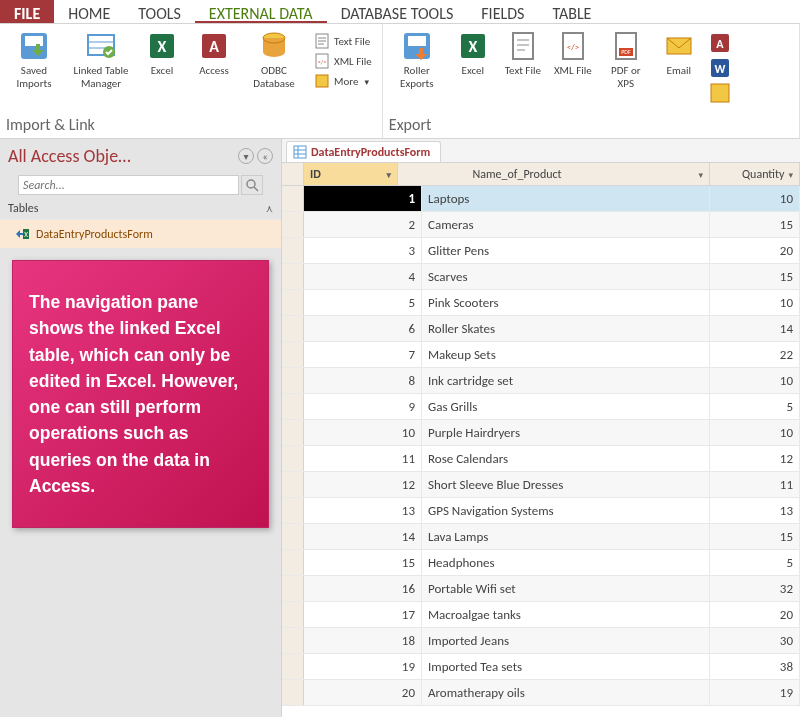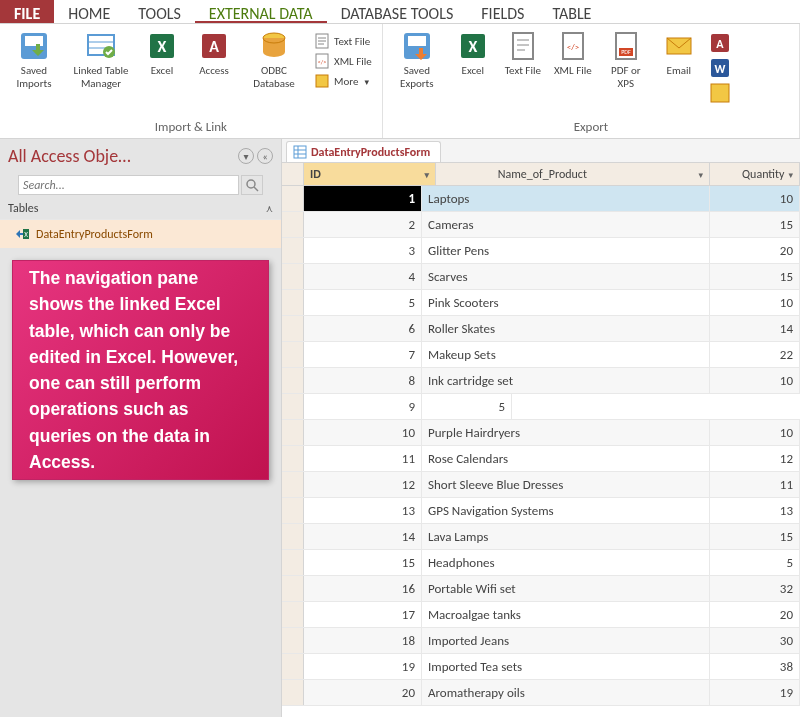--- a/index.html
+++ b/index.html
@@ -4,48 +4,48 @@
 <style>
 *{box-sizing:border-box;margin:0;padding:0;font-family:"Segoe UI",Calibri,sans-serif}
 body{background:#fff;width:800px;height:717px;overflow:hidden;font-size:12px;color:#444}
 .tabs{display:flex;border-bottom:1px solid #d4d4d4;background:#fff;height:24px}
 .tab{padding:4px 14px;cursor:pointer;font-size:16px;color:#444}
 .tab.file{background:#a4373a;color:#fff;font-weight:600}
 .tab.active{color:#4d7c0f;border-bottom:2px solid #a4373a}
 .ribbon{display:flex;background:#fff;border-bottom:1px solid #d4d4d4;height:115px}
 .group{display:flex;flex-direction:column;border-right:1px solid #e1e1e1;padding:4px 6px 2px}
 .group-items{display:flex;align-items:flex-start;gap:6px}
-.group-label{text-align:center;font-size:13px;color:#666;margin-top:auto;padding:2px 0}
+.group-label{text-align:left;font-size:16px;color:#666;margin-top:auto;padding:2px 0}
 .rbtn{display:flex;flex-direction:column;align-items:center;justify-content:flex-start;width:56px;padding:2px;cursor:pointer;font-size:11px;color:#444;text-align:center;line-height:1.2}
 .rbtn .icon{width:32px;height:32px;margin-bottom:2px}
 .small-col{display:flex;flex-direction:column;gap:2px;padding-top:4px}
 .small-item{display:flex;align-items:center;gap:4px;font-size:11px;cursor:pointer;padding:1px 4px}
 .small-item .sicon{width:16px;height:16px}
 .extra-col{display:flex;flex-direction:column;gap:3px;padding:4px 2px}
 .extra-col svg{width:22px;height:22px}
 .main{display:flex;height:578px}
 .nav-pane{width:282px;border-right:1px solid #d4d4d4;display:flex;flex-direction:column;background:#e5e5e5;overflow:hidden}
 .nav-head{display:flex;align-items:center;padding:6px 8px;color:#a4373a;font-size:18px}
 .nav-head .title{flex:1;white-space:nowrap;overflow:hidden;text-overflow:ellipsis}
 .nav-head .chev{width:16px;height:16px;border:1px solid #aaa;border-radius:50%;margin-left:3px;display:flex;align-items:center;justify-content:center;font-size:10px;color:#666}
 .search-row{display:flex;padding:2px 18px;gap:2px}
 .search-row input{flex:1;border:1px solid #ccc;font-style:italic;padding:2px 4px;color:#888;font-size:12px}
 .search-btn{width:22px;border:1px solid #ccc;display:flex;align-items:center;justify-content:center;cursor:pointer}
 .tables-head{display:flex;align-items:center;padding:4px 8px;font-weight:400;font-size:12px;border-bottom:1px solid #e8e8e8}
 .tables-head .sp{margin-left:auto;font-size:10px;color:#666}
 .linked-item{display:flex;align-items:center;gap:6px;padding:6px 14px;background:#fbe8d5;color:#8a4a00;font-size:12px;cursor:pointer}
-.callout{margin:12px;padding:4px 16px;border:1px solid #c02364;background:linear-gradient(135deg,#e73580 0%,#c0124f 100%);color:#fff;font-family:"Trebuchet MS",sans-serif;font-size:17.5px;font-weight:600;line-height:1.5;box-shadow:2px 2px 6px rgba(0,0,0,.3)}
+.callout{margin:12px;padding:28px 16px;border:1px solid #c02364;background:linear-gradient(135deg,#e73580 0%,#c0124f 100%);color:#fff;font-family:"Trebuchet MS",sans-serif;font-size:17.5px;font-weight:600;line-height:1.5;box-shadow:2px 2px 6px rgba(0,0,0,.3)}
 .content{flex:1;display:flex;flex-direction:column;overflow:hidden}
 .doc-tabs{display:flex;background:#f4f4f4;border-bottom:1px solid #d4d4d4;height:24px;align-items:flex-end;padding-left:4px}
 .doc-tab{display:flex;align-items:center;gap:4px;background:#fff;border:1px solid #d4d4d4;border-bottom:none;border-radius:3px 3px 0 0;padding:3px 10px 3px 6px;font-size:12px;color:#a4373a;font-weight:600}
 .grid{flex:1;overflow:hidden;display:flex;flex-direction:column}
 .grid-head{display:flex;background:#f3ece3;border-bottom:1px solid #d4d4d4;font-size:12px}
 .rowsel{width:22px;border-right:1px solid #d4d4d4;background:#f3ece3}
 .col{border-right:1px solid #d4d4d4;padding:4px 6px;display:flex;align-items:center}
-.col.id{width:132px;justify-content:center;background:#f8dc9c;font-weight:600}
+.col.id{width:94px;justify-content:center;background:#f8dc9c;font-weight:600}
 .col.name{flex:1}
 .col.qty{width:90px;justify-content:flex-end}
 .dd{margin-left:auto;color:#666;font-size:9px}
 .grid-body{flex:1;overflow-y:auto}
 .row{display:flex;border-bottom:1px solid #e8e8e8;font-size:13px;height:26px;align-items:stretch}
 .row .rowsel{background:#f3ece3}
 .row .c{border-right:1px solid #e8e8e8;padding:3px 6px;display:flex;align-items:center}
 .row .c.id{width:118px;justify-content:flex-end}
 .row .c.name{flex:1}
 .row .c.qty{width:90px;justify-content:flex-end}
@@ -139,21 +139,21 @@
   </div>
 
   <div class="group" style="flex:1">
     <div class="group-items">
       <div class="rbtn">
         <svg class="icon" viewBox="0 0 32 32">
             <rect x="3" y="3" width="26" height="26" rx="3" fill="#5b9bd5"></rect>
             <rect x="7" y="6" width="18" height="10" fill="#fff"></rect>
             <path d="M20 18 l6 6 l-4 0 l0 6 l-4 0 l0 -6 l-4 0 z" fill="#ed7d31" transform="rotate(180 20 24)"></path>
           </svg>
-        <span>Saved Exports</span>
+        <span>Roller Exports</span>
       </div>
       <div class="rbtn" style="width:44px">
         <svg class="icon" viewBox="0 0 32 32">
             <rect x="4" y="4" width="24" height="24" rx="2" fill="#217346"></rect>
             <text x="16" y="22" font-size="16" fill="#fff" text-anchor="middle" font-weight="bold">X</text>
           </svg>
         <span>Excel</span>
       </div>
       <div class="rbtn" style="width:44px">
         <svg class="icon" viewBox="0 0 32 32">
@@ -308,20 +308,21 @@
           </div>
           <div class="row">
             <div class="rowsel"></div>
             <div class="c id">8</div>
             <div class="c name">Ink cartridge set</div>
             <div class="c qty">10</div>
           </div>
           <div class="row">
             <div class="rowsel"></div>
             <div class="c id">9</div>
+            <div class="c name">Gas Grills</div>
             <div class="c qty">5</div>
           </div>
           <div class="row">
             <div class="rowsel"></div>
             <div class="c id">10</div>
             <div class="c name">Purple Hairdryers</div>
             <div class="c qty">10</div>
           </div>
           <div class="row">
             <div class="rowsel"></div>

